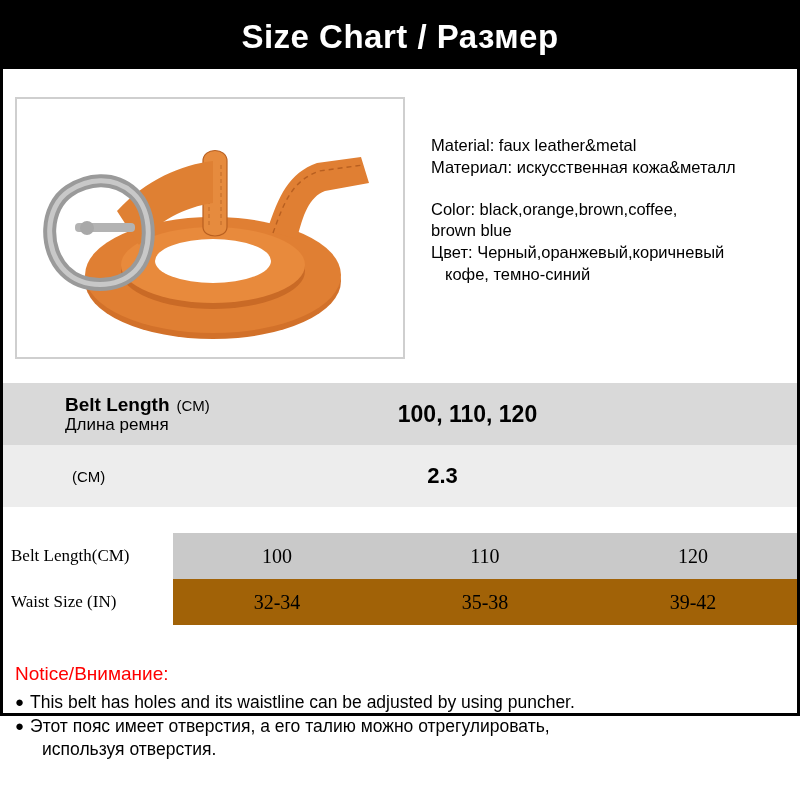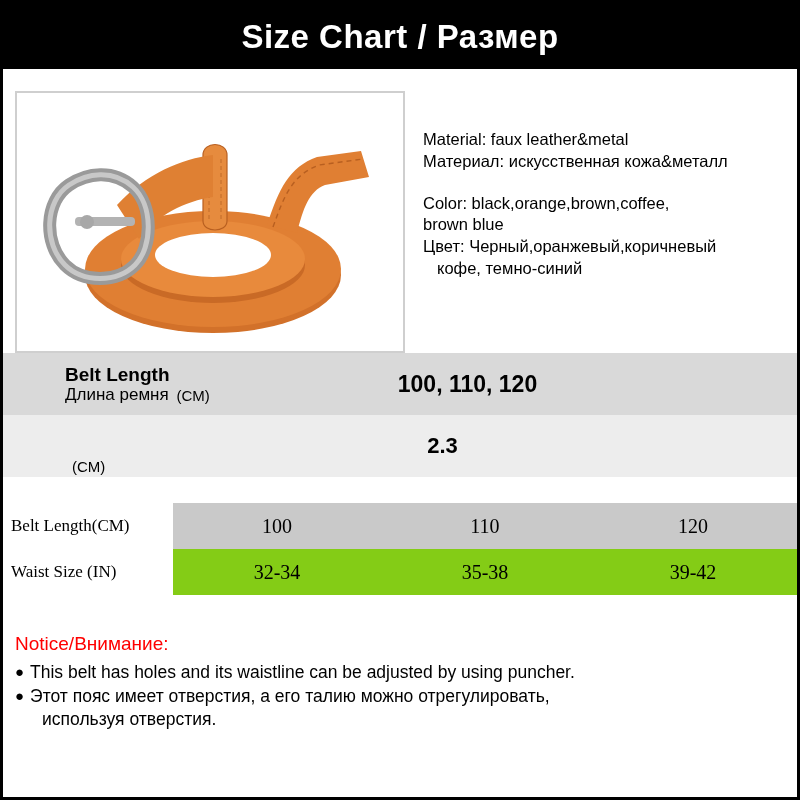--- a/index.html
+++ b/index.html
@@ -10,21 +10,21 @@
     width: 800px;
     height: 800px;
     background: #ffffff;
     font-family: "Liberation Sans", sans-serif;
     color: #000000;
     overflow: hidden;
   }
   .page {
     position: relative;
     width: 800px;
-    height: 800px;
+    height: 716px;
     box-sizing: border-box;
     border: 3px solid #000000;
     background: #ffffff;
   }
 
   
   .header {
     height: 66px;
     background: #000000;
     color: #ffffff;
@@ -35,21 +35,22 @@
   .header-title {
     font-size: 33px;
     font-weight: bold;
     letter-spacing: 0.5px;
     line-height: 1;
   }
 
   
   .top-region {
     display: flex;
-    padding: 22px 0 0 0;
+    padding: 28px 0 0 0;
+    gap: 8px;
   }
   .photo-wrap {
     margin-left: 12px;
     width: 390px;
     height: 262px;
     border: 2px solid #cfcfcf;
     box-sizing: border-box;
     background: #ffffff;
     position: relative;
     overflow: hidden;
@@ -72,21 +73,21 @@
   }
   .specs .line {
     white-space: nowrap;
   }
   .specs .indent {
     padding-left: 14px;
   }
 
   
   .band {
-    margin-top: 0;
+    margin-top: 24px;
   }
   .row-big {
     height: 62px;
     display: flex;
     align-items: center;
     position: relative;
   }
   .row-big.grey { background: #d9d9d9; }
   .row-big.light { background: #ededed; }
 
@@ -108,21 +109,21 @@
   }
   .rb-label .ru {
     display: block;
     font-size: 17px;
     line-height: 1.12;
   }
   .rb-unit {
     font-size: 15px;
     margin-left: 7px;
     position: relative;
-    top: 20px;
+    top: 0;
   }
   .rb-value {
     flex: 1;
     text-align: center;
     font-size: 23px;
     font-weight: bold;
     padding-right: 130px;
   }
   .rb-value.small {
     font-size: 22px;
@@ -147,21 +148,21 @@
     white-space: nowrap;
   }
   .st-row .st-cells {
     flex: 1;
     display: flex;
     background: #c9c9c9;
     height: 46px;
     align-items: center;
   }
   .st-row.alt .st-cells {
-    background: #84cc16;
+    background: #a16207;
   }
   .st-cell {
     flex: 1;
     text-align: center;
     font-size: 20px;
     font-family: "Liberation Serif", serif;
   }
 
   
   .notice {

